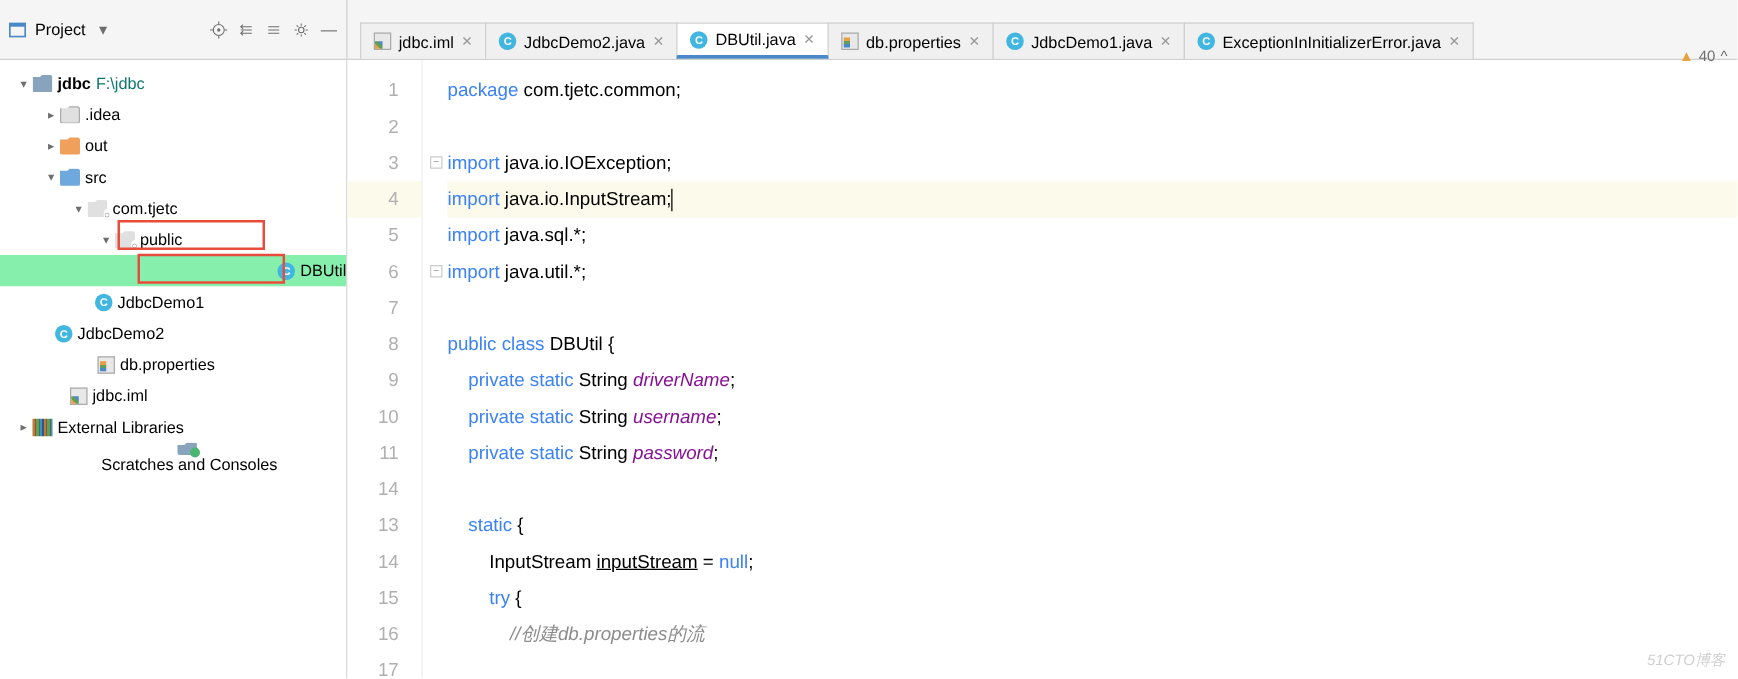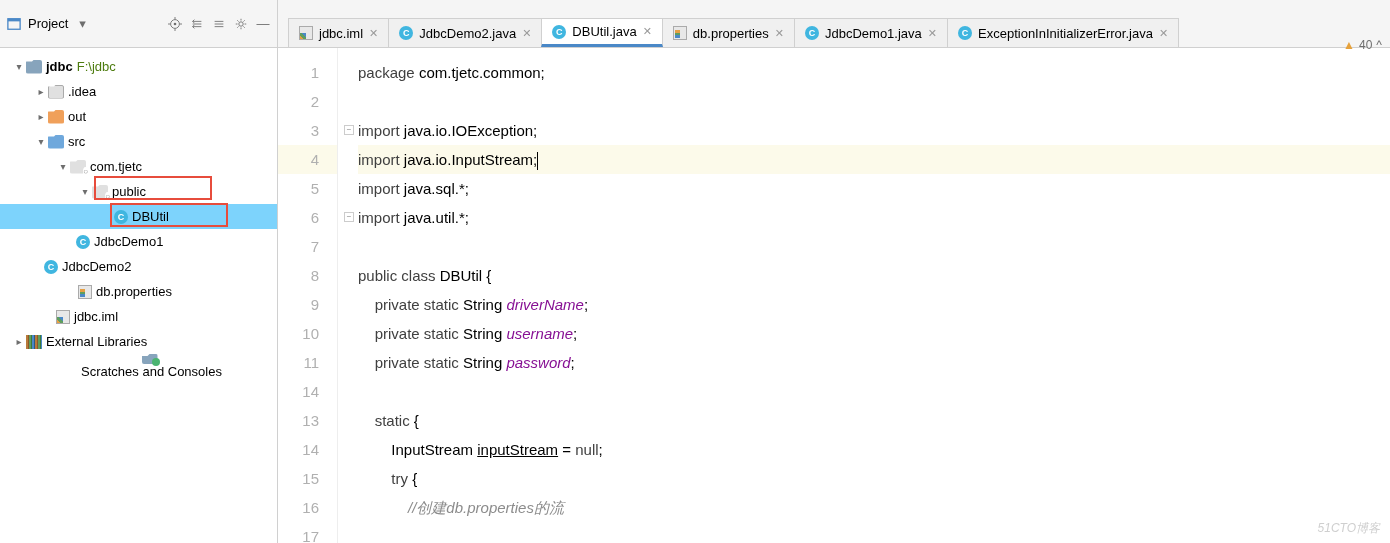--- a/index.html
+++ b/index.html
@@ -18,45 +18,45 @@
 .ficon { width:14px; height:14px; display:inline-block; position:relative; }
 .ficon.class::before { content:""; position:absolute; inset:0; background:#40b6e0; border-radius:50%; }
 .ficon.class::after { content:"C"; position:absolute; inset:0; color:#fff; font-size:9px; font-weight:bold; text-align:center; line-height:14px; }
 .ficon.iml::before { content:""; position:absolute; inset:0; background:#e8e8e8; border:1px solid #aaa; }
 .ficon.iml::after { content:""; position:absolute; left:1px; bottom:1px; width:6px; height:6px; background:linear-gradient(45deg,#e69f43 33%,#5f9e5f 33% 66%,#4a88c7 66%); }
 .ficon.prop { background:#e8e8e8; border:1px solid #aaa; }
 .ficon.prop::after { content:""; position:absolute; left:1px; bottom:1px; width:5px; height:8px; background:linear-gradient(to bottom,#e69f43 0 33%,#5f9e5f 33% 66%,#4a88c7 66% 100%); }
 .main { display:flex; flex:1; overflow:hidden; }
 .sidebar { width:278px; border-right:1px solid #d0d0d0; background:#fff; padding-top:6px; overflow:hidden; }
 .tree-row { display:flex; align-items:center; height:25px; padding-left:4px; white-space:nowrap; }
-.tree-row.selected { background:#7dd3fc; }
+.tree-row.selected { background:#86efac;justify-content:flex-end; }
 .arrow { width:14px; display:inline-flex; justify-content:center; color:#6e6e6e; font-size:10px; }
 .folder-ico { width:16px; height:14px; margin-right:4px; position:relative; }
 .folder-ico::before { content:""; position:absolute; inset:0; background:#87a4bc; clip-path:polygon(0 2px,6px 2px,8px 0,16px 0,16px 14px,0 14px); border-radius:2px; }
 .folder-ico.lit::before { background:#e0e0e0; border:1px solid #aaa; }
 .folder-ico.out::before { background:#f0a05a; }
 .folder-ico.blue::before { background:#6fa8dc; }
 .folder-ico.pkg::before { background:#e0e0e0; }
 .folder-ico.pkg::after { content:"○"; position:absolute; right:-2px; bottom:-2px; font-size:8px; color:#888; background:#fff; border-radius:50%; }
 .class-ico { width:14px; height:14px; background:#40b6e0; border-radius:50%; color:#fff; font-size:9px; font-weight:bold; text-align:center; line-height:14px; display:inline-block; margin-right:4px; }
 .class-ico::after { content:"C"; }
 .lib-ico { width:16px; height:14px; display:inline-block; margin-right:4px; background:repeating-linear-gradient(to right,#b97a3a 0 2px,#8a5a2a 2px 3px,#5f9e5f 3px 5px,#3a7a3a 5px 6px,#4a88c7 6px 8px,#2a5a8a 8px 9px); }
 .scratch-ico { width:16px; height:14px; display:inline-block; margin-right:4px; position:relative; }
 .scratch-ico::before { content:""; position:absolute; inset:0; background:#87a4bc; clip-path:polygon(0 2px,6px 2px,8px 0,16px 0,16px 14px,0 14px); border-radius:2px; }
 .scratch-ico::after { content:""; position:absolute; right:-2px; bottom:-2px; width:8px; height:8px; background:#4ab471; border-radius:50%; }
-.dim { color:#4d7c0f; margin-left:4px; }
+.dim { color:#0f766e; margin-left:4px; }
 .red-box1 { border:2px solid #e74c3c; position:absolute; pointer-events:none; }
 .editor { flex:1; display:flex; position:relative; font-family:"JetBrains Mono",Consolas,monospace; font-size:15px; }
 .gutter { width:60px; background:#fff; border-right:1px solid #eee; text-align:right; padding-top:10px; color:#b0b0b0; }
 .gutter div { height:29px; line-height:29px; padding-right:18px; }
 .code { flex:1; padding-top:10px; padding-left:20px; position:relative; }
 .line { height:29px; line-height:29px; white-space:pre; }
 .line.hl { background:#fcfaea; }
 .fold { position:absolute; left:-14px; width:10px; height:10px; border:1px solid #ccc; background:#fff; font-size:8px; line-height:8px; text-align:center; color:#888; }
-.kw { color:#404040; }
+.kw { color:#3b82f6; }
 .field { color:#871094; font-style:italic; }
 .comment { color:#8c8c8c; font-style:italic; }
 .caret { border-left:1px solid #000; display:inline-block; height:18px; vertical-align:middle; }
 .status { position:absolute; right:8px; top:38px; display:flex; align-items:center; gap:4px; color:#6e6e6e; font-size:12px; }
 .status .warn { color:#e6a23c; }
 .watermark { position:absolute; right:10px; bottom:6px; color:#cfcfcf; font-size:12px; font-style:italic; }
 </style>
 </head>
 <body>
 <div class="root">

